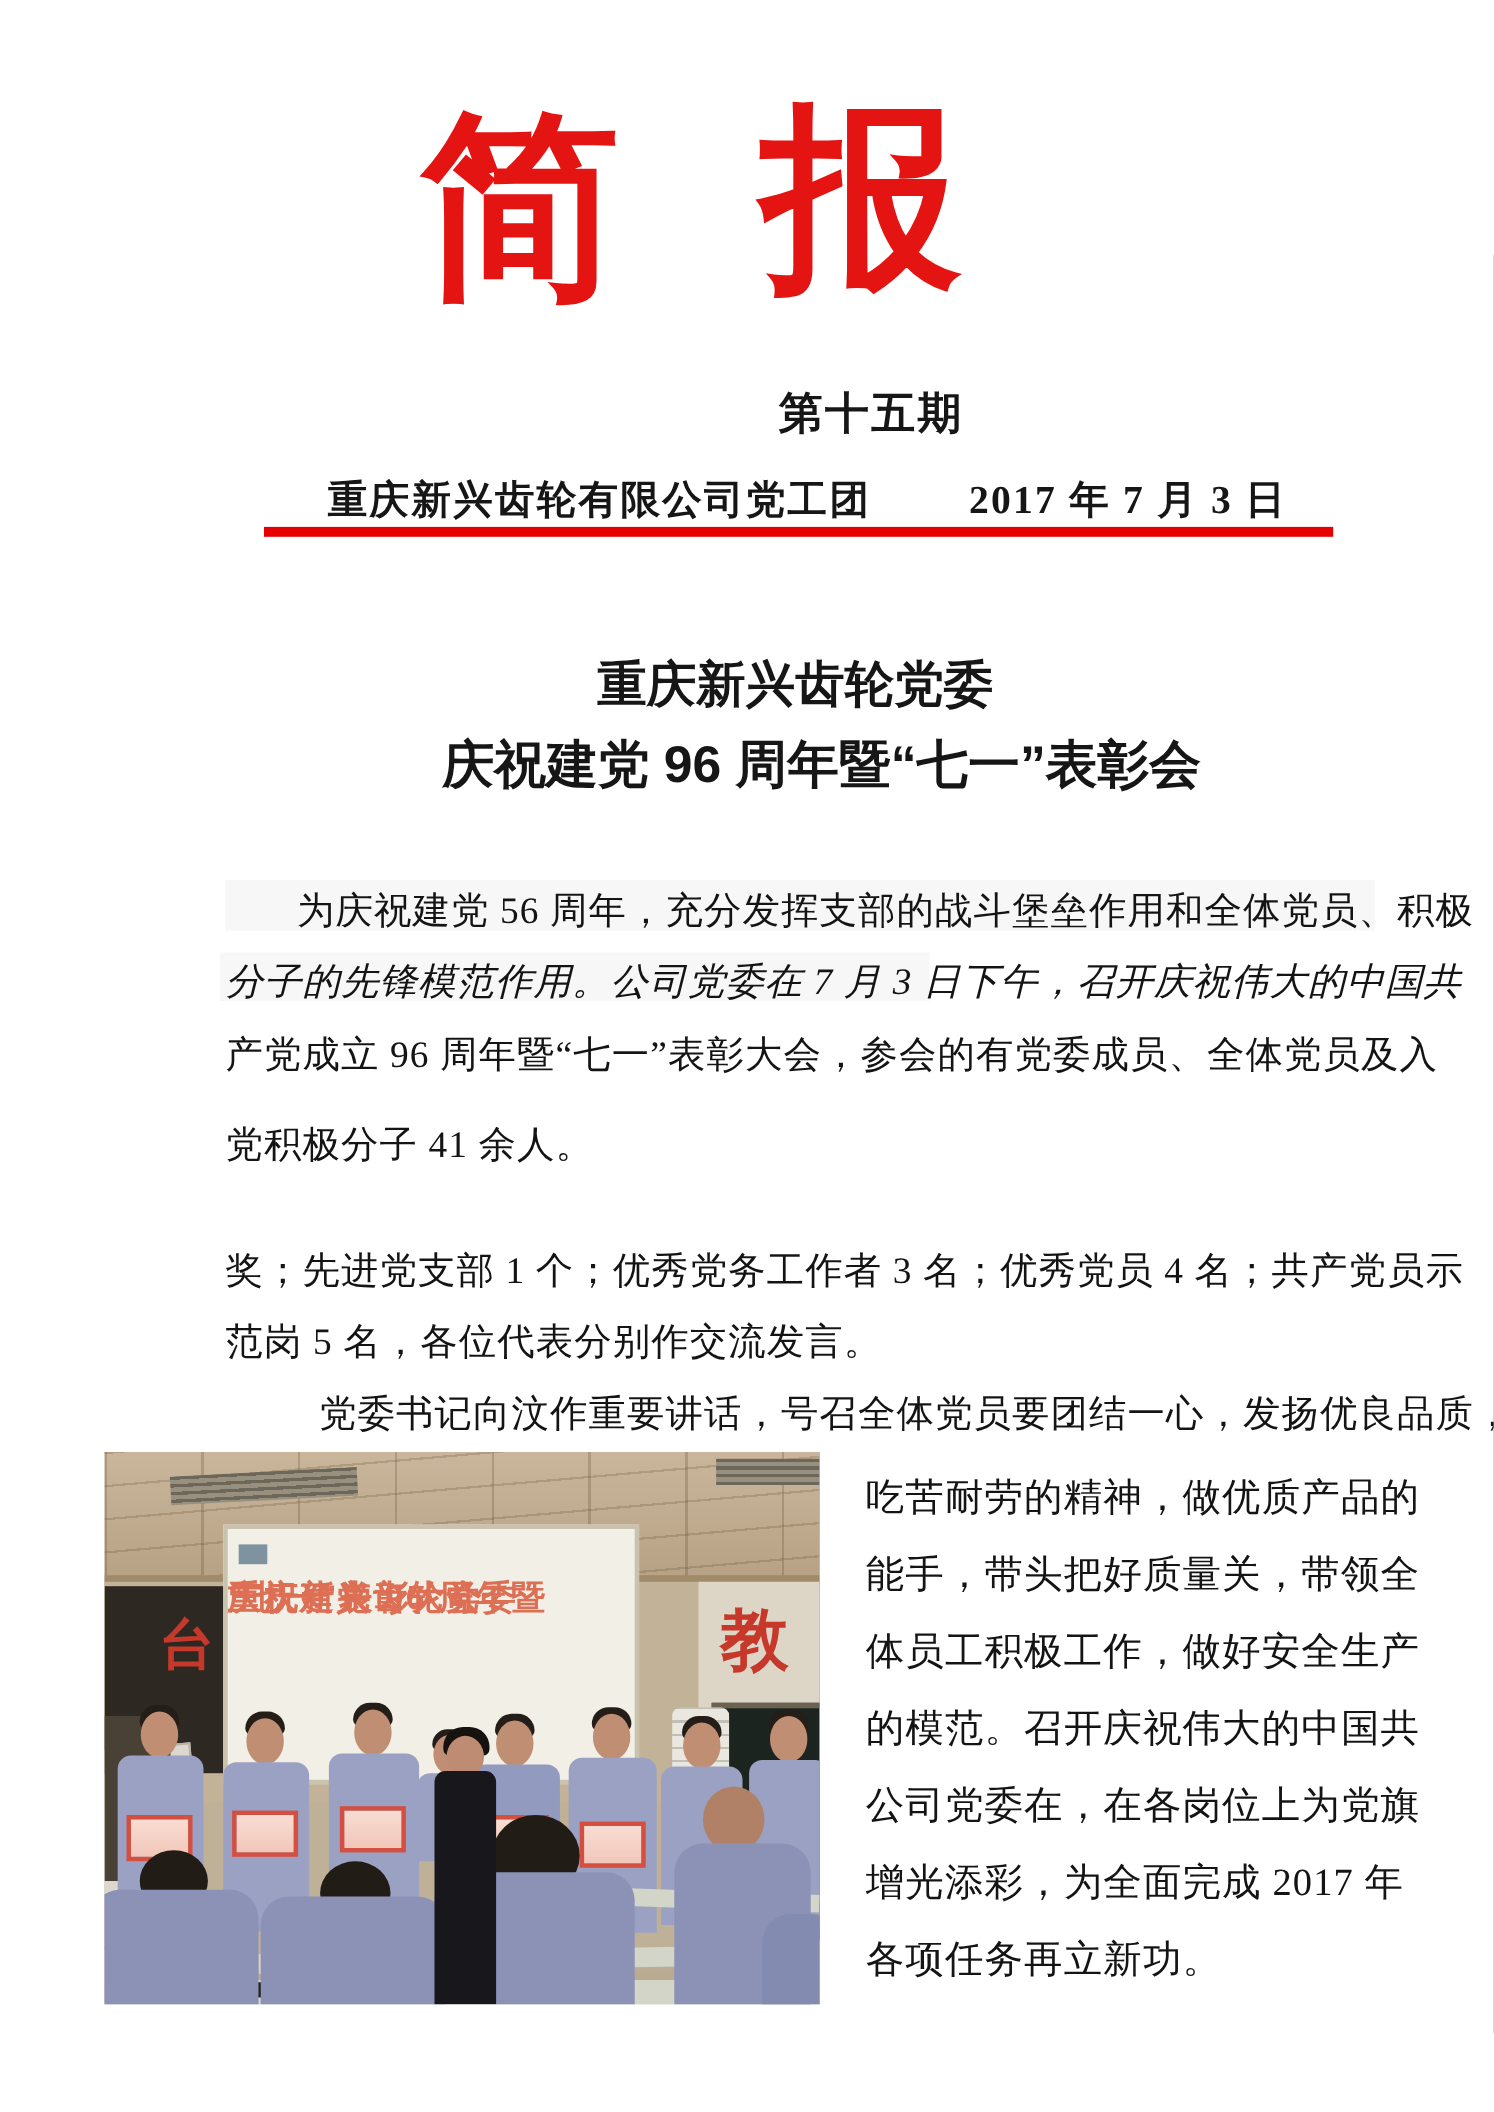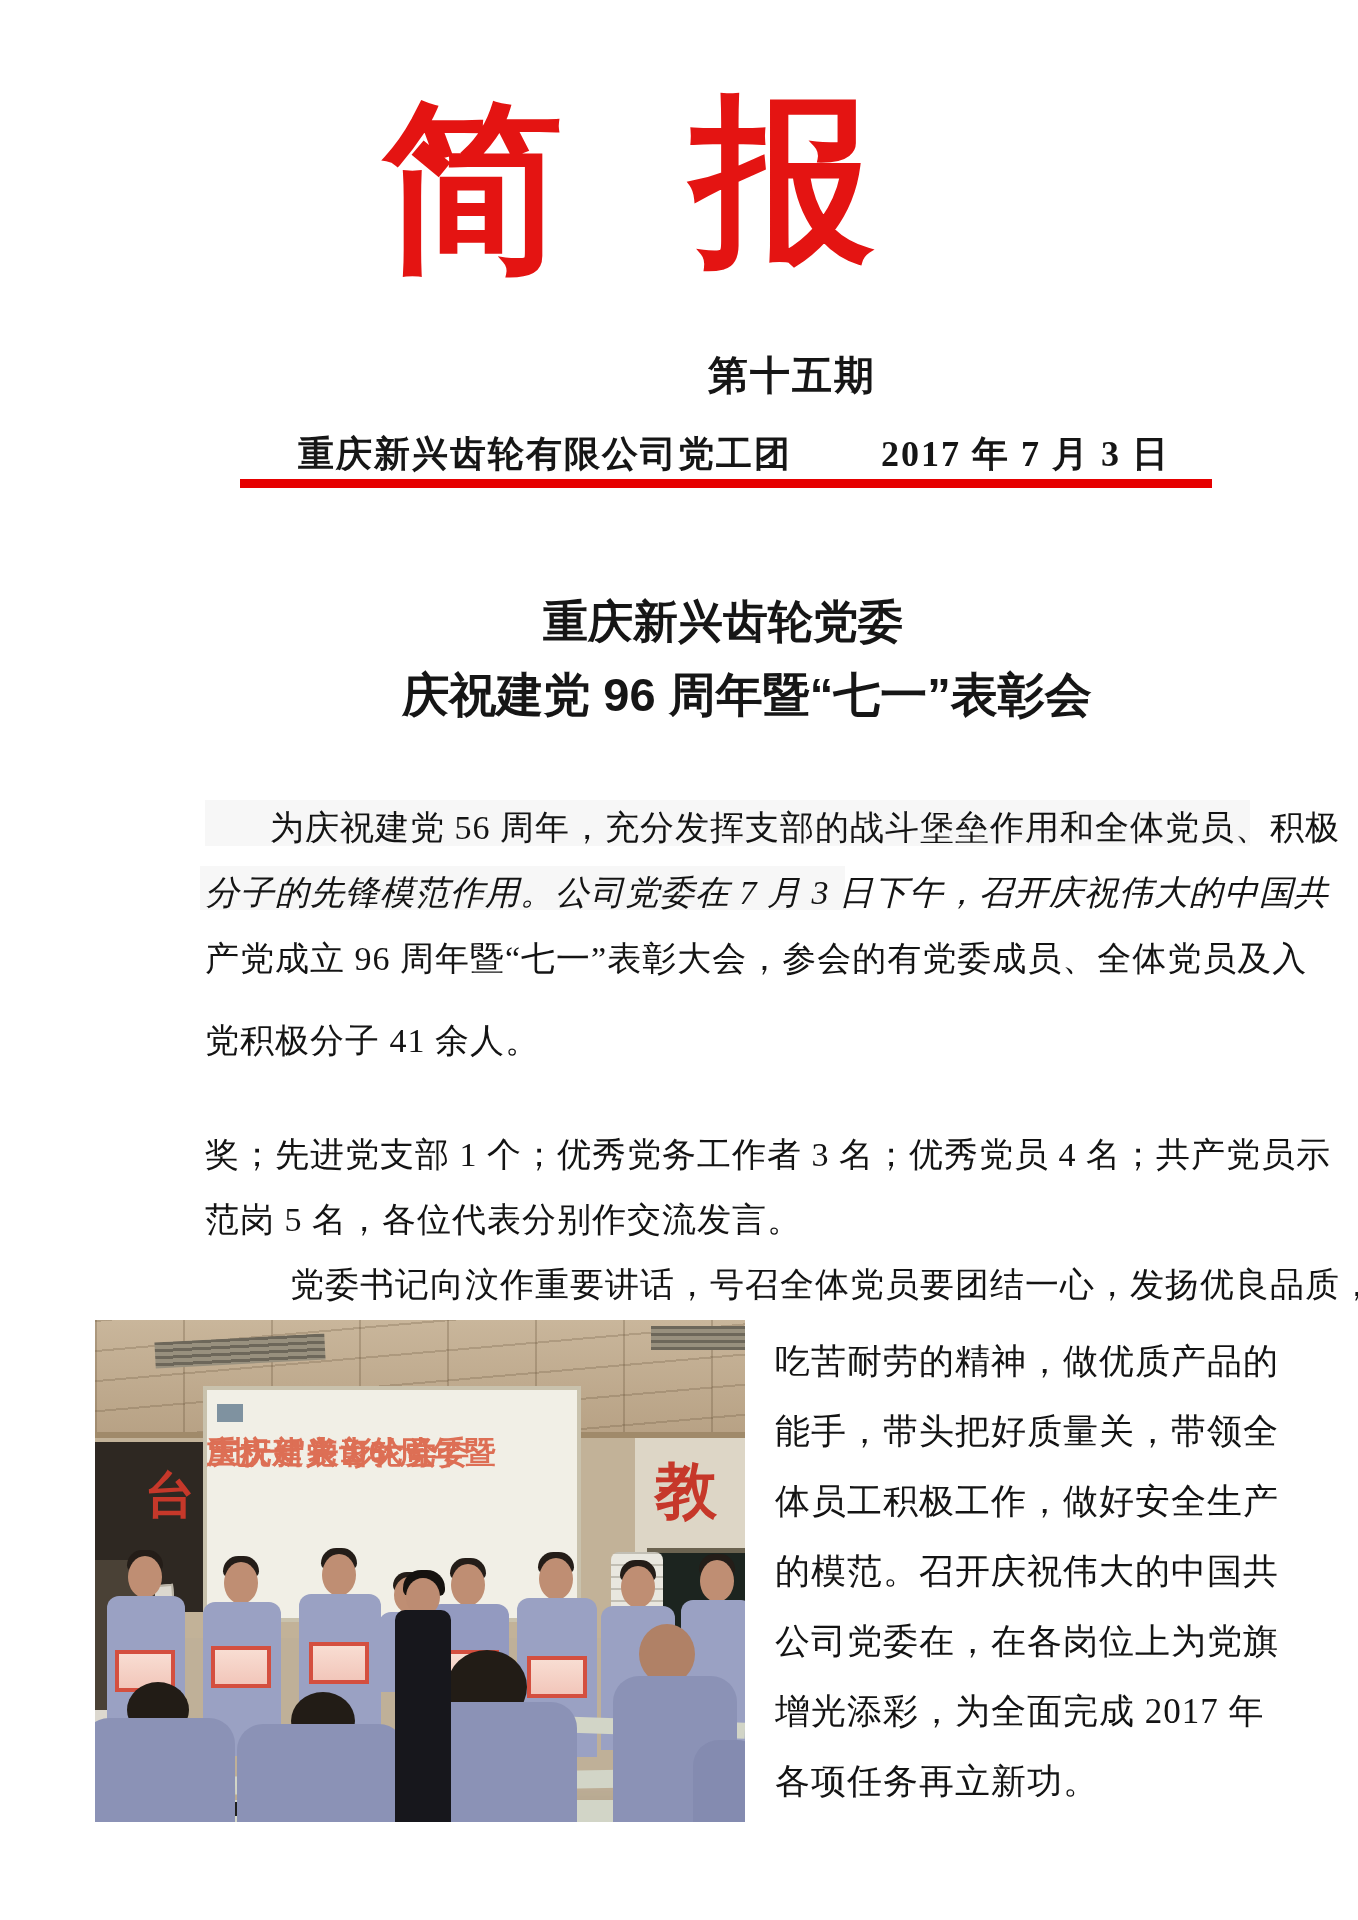--- a/index.html
+++ b/index.html
@@ -29,21 +29,21 @@
   .art-title{
     position:absolute;transform:translateX(-50%);
     font-family:"Liberation Sans", sans-serif;font-weight:bold;white-space:nowrap;
   }
   .bl{
     position:absolute;font-size:34px;letter-spacing:1px;white-space:nowrap;
     font-family:"Liberation Serif", serif;color:#141414;
   }
   .wl{
     position:absolute;font-size:35px;letter-spacing:1px;white-space:nowrap;
-    font-family:"Liberation Serif", serif;color:#141414;
+    font-family:"Liberation Serif", serif;color:#141414;margin-left:12px;
   }
   .scan-stripe{position:absolute;background:rgba(40,40,40,0.04);}
   
   .photo{
     position:absolute;left:95px;top:1320px;width:650px;height:502px;
     background:#bfb098;overflow:hidden;
     box-shadow:inset 0 0 46px rgba(50,35,15,.28);
   }
   .photo *{position:absolute;}
   .ceiling{

